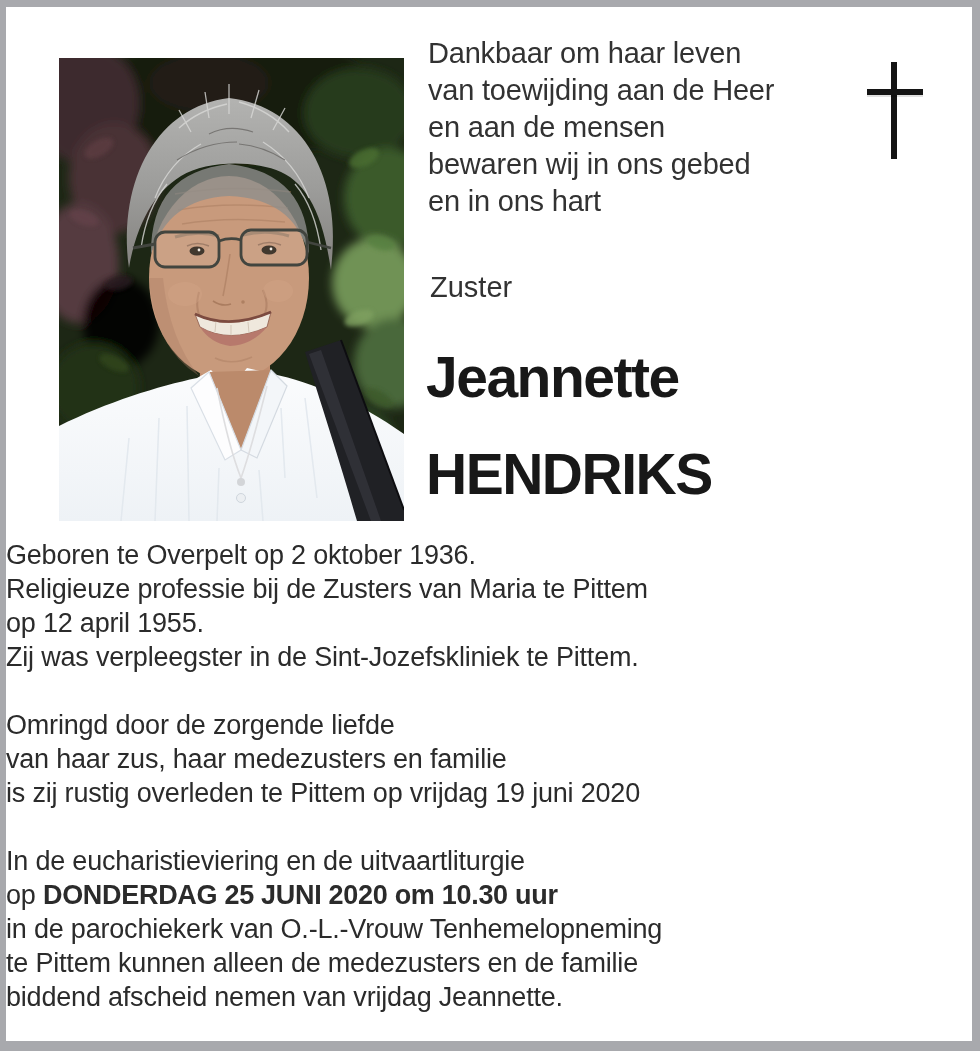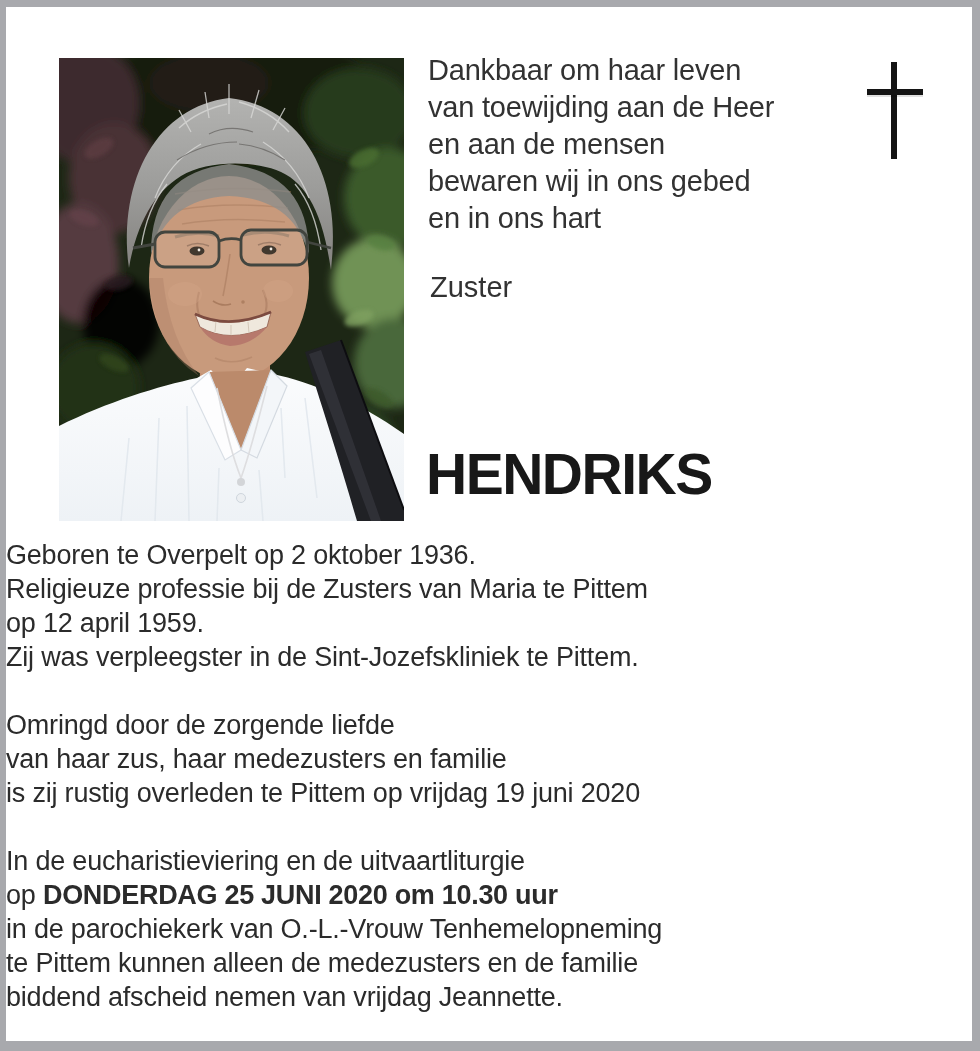--- a/index.html
+++ b/index.html
@@ -16,21 +16,21 @@
     border-color: #a8a9ad;
     border-width: 7px 8px 10px 6px;
     background: #ffffff;
   }
   .photo {
     position: absolute; left: 53px; top: 51px;
     width: 345px; height: 463px;
     display: block;
   }
   .opening {
-    position: absolute; left: 422px; top: 45px;
+    position: absolute; left: 422px; top: 28px;
     font-size: 29px; line-height: 37px;
     color: #323232; letter-spacing: -0.2px;
     white-space: nowrap;
   }
   .cross-bar { position: absolute; background: #141414; }
   .cross-v { left: 885px; top: 55px; width: 6px; height: 97px; }
   .cross-h { left: 861px; top: 82px; width: 56px; height: 6px;
              box-shadow: 0 2px 0 rgba(0,0,0,0.12); }
   .zuster {
     position: absolute; left: 424px; top: 262px;
@@ -206,27 +206,28 @@
     <div>bewaren wij in ons gebed</div>
     <div>en in ons hart</div>
   </div>
 
   <div>
     <div class="cross-bar cross-v"></div>
     <div class="cross-bar cross-h"></div>
   </div>
 
   <div class="zuster">Zuster</div>
+  <div class="name-line first-name">Jeannette</div>
   <div class="name-line last-name">HENDRIKS</div>
 
   <div class="body-text">
     <div class="para">
       <div>Geboren te Overpelt op 2 oktober 1936.</div>
       <div>Religieuze professie bij de Zusters van Maria te Pittem</div>
-      <div>op 12 april 1959.</div>
+      <div>op 12 april 1955.</div>
       <div>Zij was verpleegster in de Sint-Jozefskliniek te Pittem.</div>
     </div>
     <div class="para">
       <div>Omringd door de zorgende liefde</div>
       <div>van haar zus, haar medezusters en familie</div>
       <div>is zij rustig overleden te Pittem op vrijdag 19 juni 2020</div>
     </div>
     <div class="para">
       <div>In de eucharistieviering en de uitvaartliturgie</div>
       <div><span>op</span> <span class="bold">DONDERDAG 25 JUNI 2020 om 10.30 uur</span></div>

